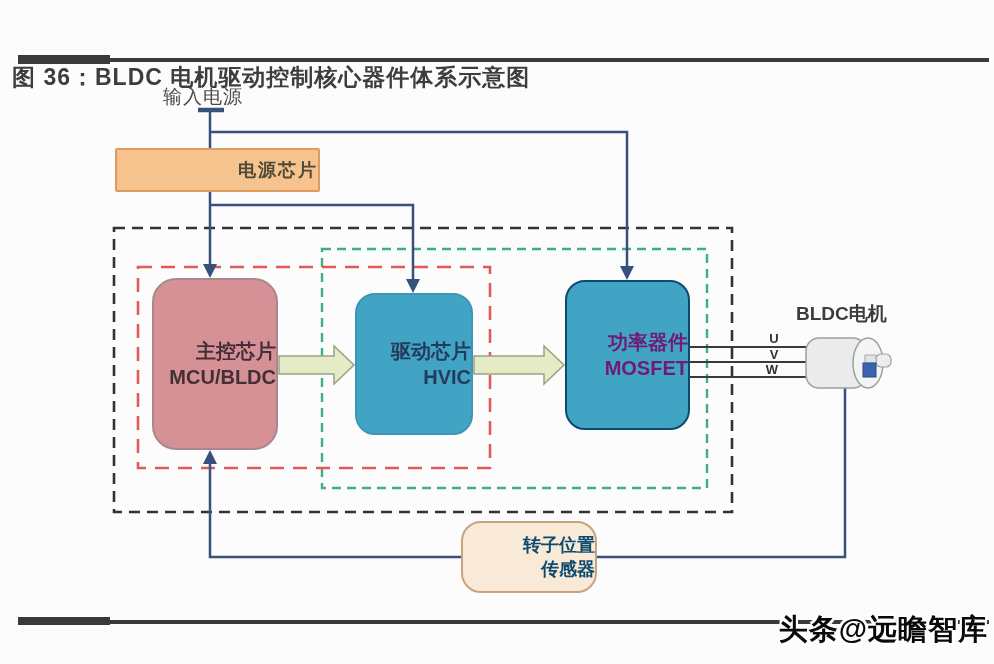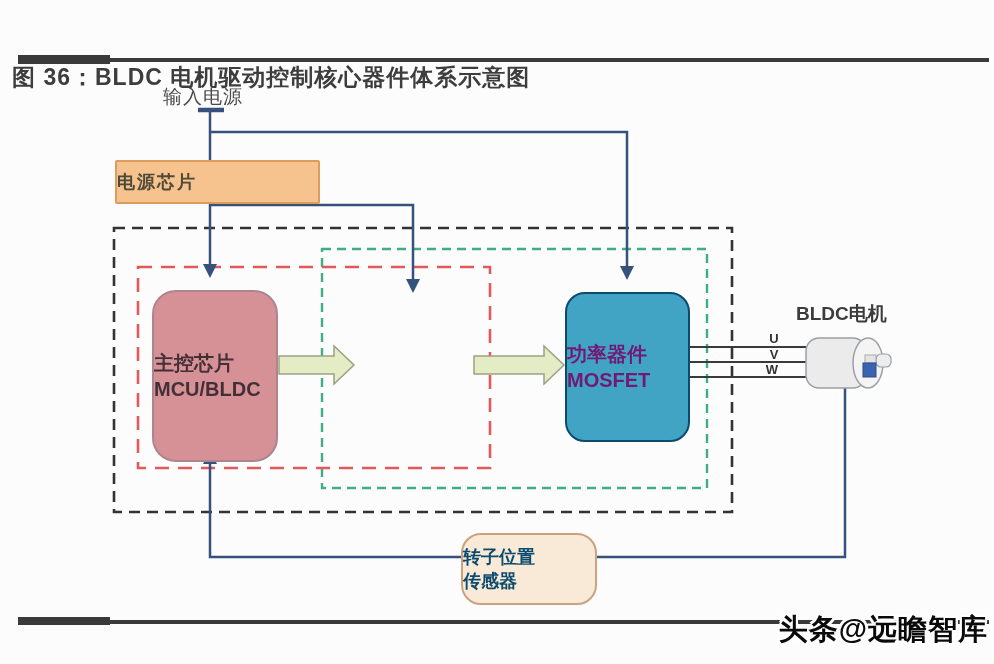--- a/index.html
+++ b/index.html
@@ -31,21 +31,21 @@
   .dash-black{stroke:var(--dash-black); stroke-width:2.6px; stroke-dasharray:11 7;}
   .dash-green{stroke:var(--dash-green); stroke-width:2.4px; stroke-dasharray:9 6;}
   .dash-red{stroke:var(--dash-red); stroke-width:2.6px; stroke-dasharray:14 9;}
   .motor-body{fill:#ebebeb; stroke:#9aa0a6; stroke-width:1.5px;}
   .motor-face{fill:#f4f4f4; stroke:#9aa0a6; stroke-width:1.5px;}
   .motor-chip{fill:#3a64b0; stroke:#2a4a8a; stroke-width:1px;}
   .motor-chip-top{fill:#e3e3e3; stroke:#aaaaaa; stroke-width:1px;}
   .motor-nub{fill:#ededed; stroke:#9aa0a6; stroke-width:1.2px;}
 
   .node{position:absolute; z-index:2; display:flex; flex-direction:column;
-    align-items:flex-start; justify-content:center; text-align:center;margin-top:12px;}
+    align-items:flex-end; justify-content:center; text-align:center;}
   .power-chip{left:115px; top:148px; width:205px; height:44px; background:var(--orange);
     border:2px solid var(--orange-border); border-radius:2px; font-size:18px;
     font-weight:600; color:#4f4a38; letter-spacing:2px;}
   .chip{border-radius:20px; font-weight:600; line-height:1.3;}
   .chip-mcu{left:152px; top:278px; width:126px; height:172px; background:var(--pink);
     border:2px solid #ab868c; border-radius:24px; color:#433036; font-size:20px;}
   .chip-hvic{left:355px; top:293px; width:118px; height:142px; background:var(--teal);
     border:2px solid #3c96b4; color:#243b5c; font-size:20px;}
   .chip-mosfet{left:565px; top:280px; width:125px; height:150px; background:var(--teal);
     border:2px solid #0c4a6e; color:#701a75; font-size:20px;}
@@ -116,20 +116,24 @@
 
   <div class="node power-chip">
     <span>电源芯片</span>
   </div>
 
   <div class="node chip chip-mcu">
     <span>主控芯片</span>
     <span>MCU/BLDC</span>
   </div>
 
+  <div class="node chip chip-hvic">
+    <span>驱动芯片</span>
+    <span>HVIC</span>
+  </div>
 
   <div class="node chip chip-mosfet">
     <span>功率器件</span>
     <span>MOSFET</span>
   </div>
 
   <div class="node sensor">
     <span>转子位置</span>
     <span>传感器</span>
   </div>

